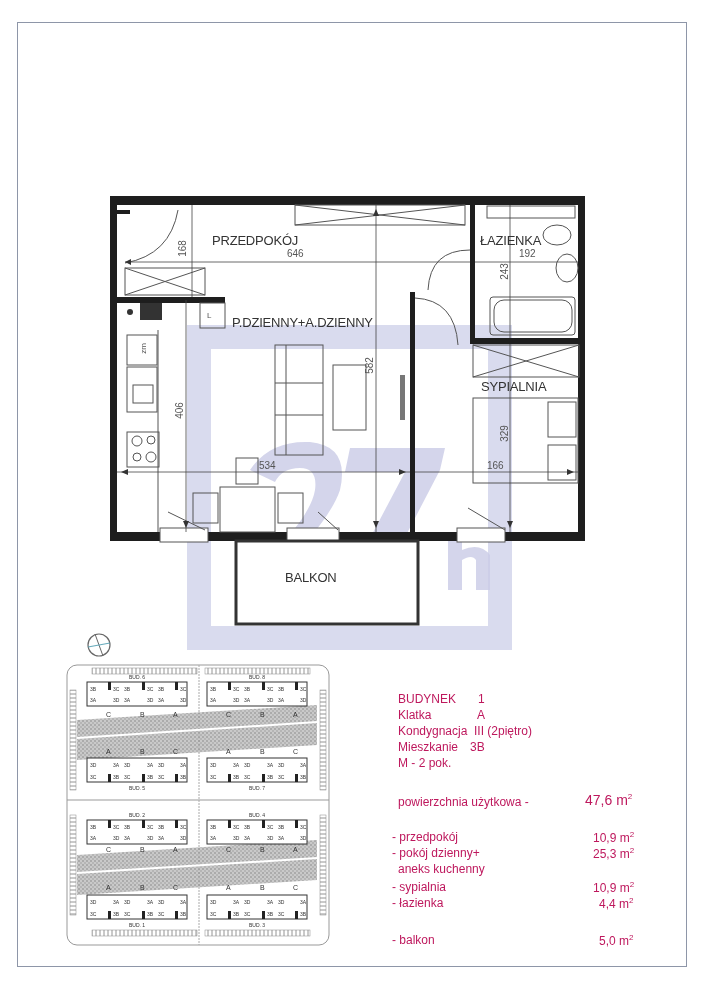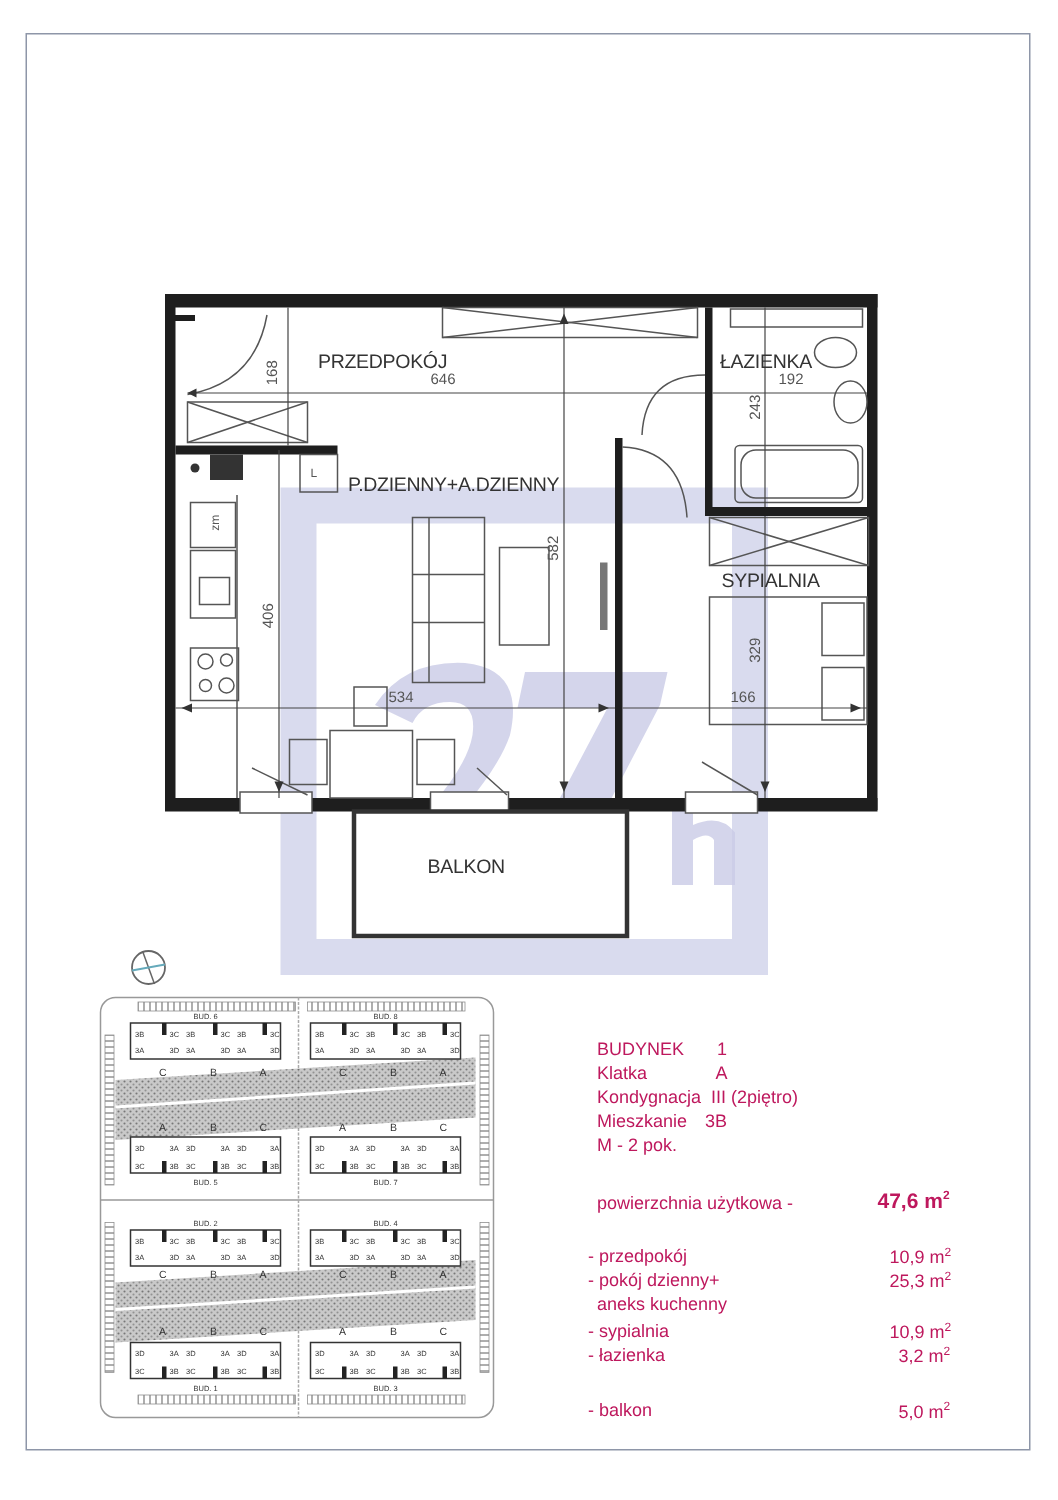--- a/index.html
+++ b/index.html
@@ -2,21 +2,21 @@
 <html><head>
 <meta charset="utf-8">
 <style>
   html, body { margin:0; padding:0; background:#ffffff; }
   body { width:705px; height:1000px; position:relative; overflow:hidden; font-family:"Liberation Sans", sans-serif; color:#2a2a2a; }
   .frame { position:absolute; left:17px; top:22px; width:670px; height:945px; border:1px solid #8e96a8; box-sizing:border-box; }
   .abs { position:absolute; }
   .lbl { position:absolute; font-size:13px; letter-spacing:-0.2px; color:#333; white-space:nowrap;text-align:center; }
   .dim { position:absolute; font-size:10px; color:#555; white-space:nowrap; }
   .info { position:absolute; font-size:12px; color:#be185d; white-space:nowrap; }
-  .big { font-weight:bold; font-size:14px; }
+  .big { font-weight:normal; font-size:14px; }
   sup { font-size:8px; }
 </style>
 </head>
 <body>
 
 <div class="frame"></div>
 
 <div class="abs" style="left:187px;top:325px;width:325px;height:325px;border:24px solid #d9dbee;box-sizing:border-box;"></div>
 <svg class="abs" style="left:190px;top:420px" width="320" height="200" viewBox="0 0 320 200">
   <path d="M60 50 Q80 20 120 22 Q160 26 150 70 Q140 100 90 150 L145 150 L135 175 L55 175 L65 150 Q120 100 125 70 Q128 48 110 48 Q92 48 85 62 Z" fill="#c9cbe6" opacity="0.8"></path>
@@ -371,17 +371,17 @@
   <span class="info" style="left:593px;top:830px"><span>10,9 m</span><sup>2</sup></span>
 
   <span class="info" style="left:392px;top:846px">- pokój dzienny+</span>
   <span class="info" style="left:398px;top:862px">aneks kuchenny</span>
   <span class="info" style="left:593px;top:846px"><span>25,3 m</span><sup>2</sup></span>
 
   <span class="info" style="left:392px;top:880px">- sypialnia</span>
   <span class="info" style="left:593px;top:880px"><span>10,9 m</span><sup>2</sup></span>
 
   <span class="info" style="left:392px;top:896px">- łazienka</span>
-  <span class="info" style="left:599px;top:896px"><span>3,2 m</span><sup>2</sup></span>
+  <span class="info" style="left:599px;top:896px"><span>4,4 m</span><sup>2</sup></span>
 
   <span class="info" style="left:392px;top:933px">- balkon</span>
   <span class="info" style="left:599px;top:933px"><span>5,0 m</span><sup>2</sup></span>
 </div>
 
 </body></html>

